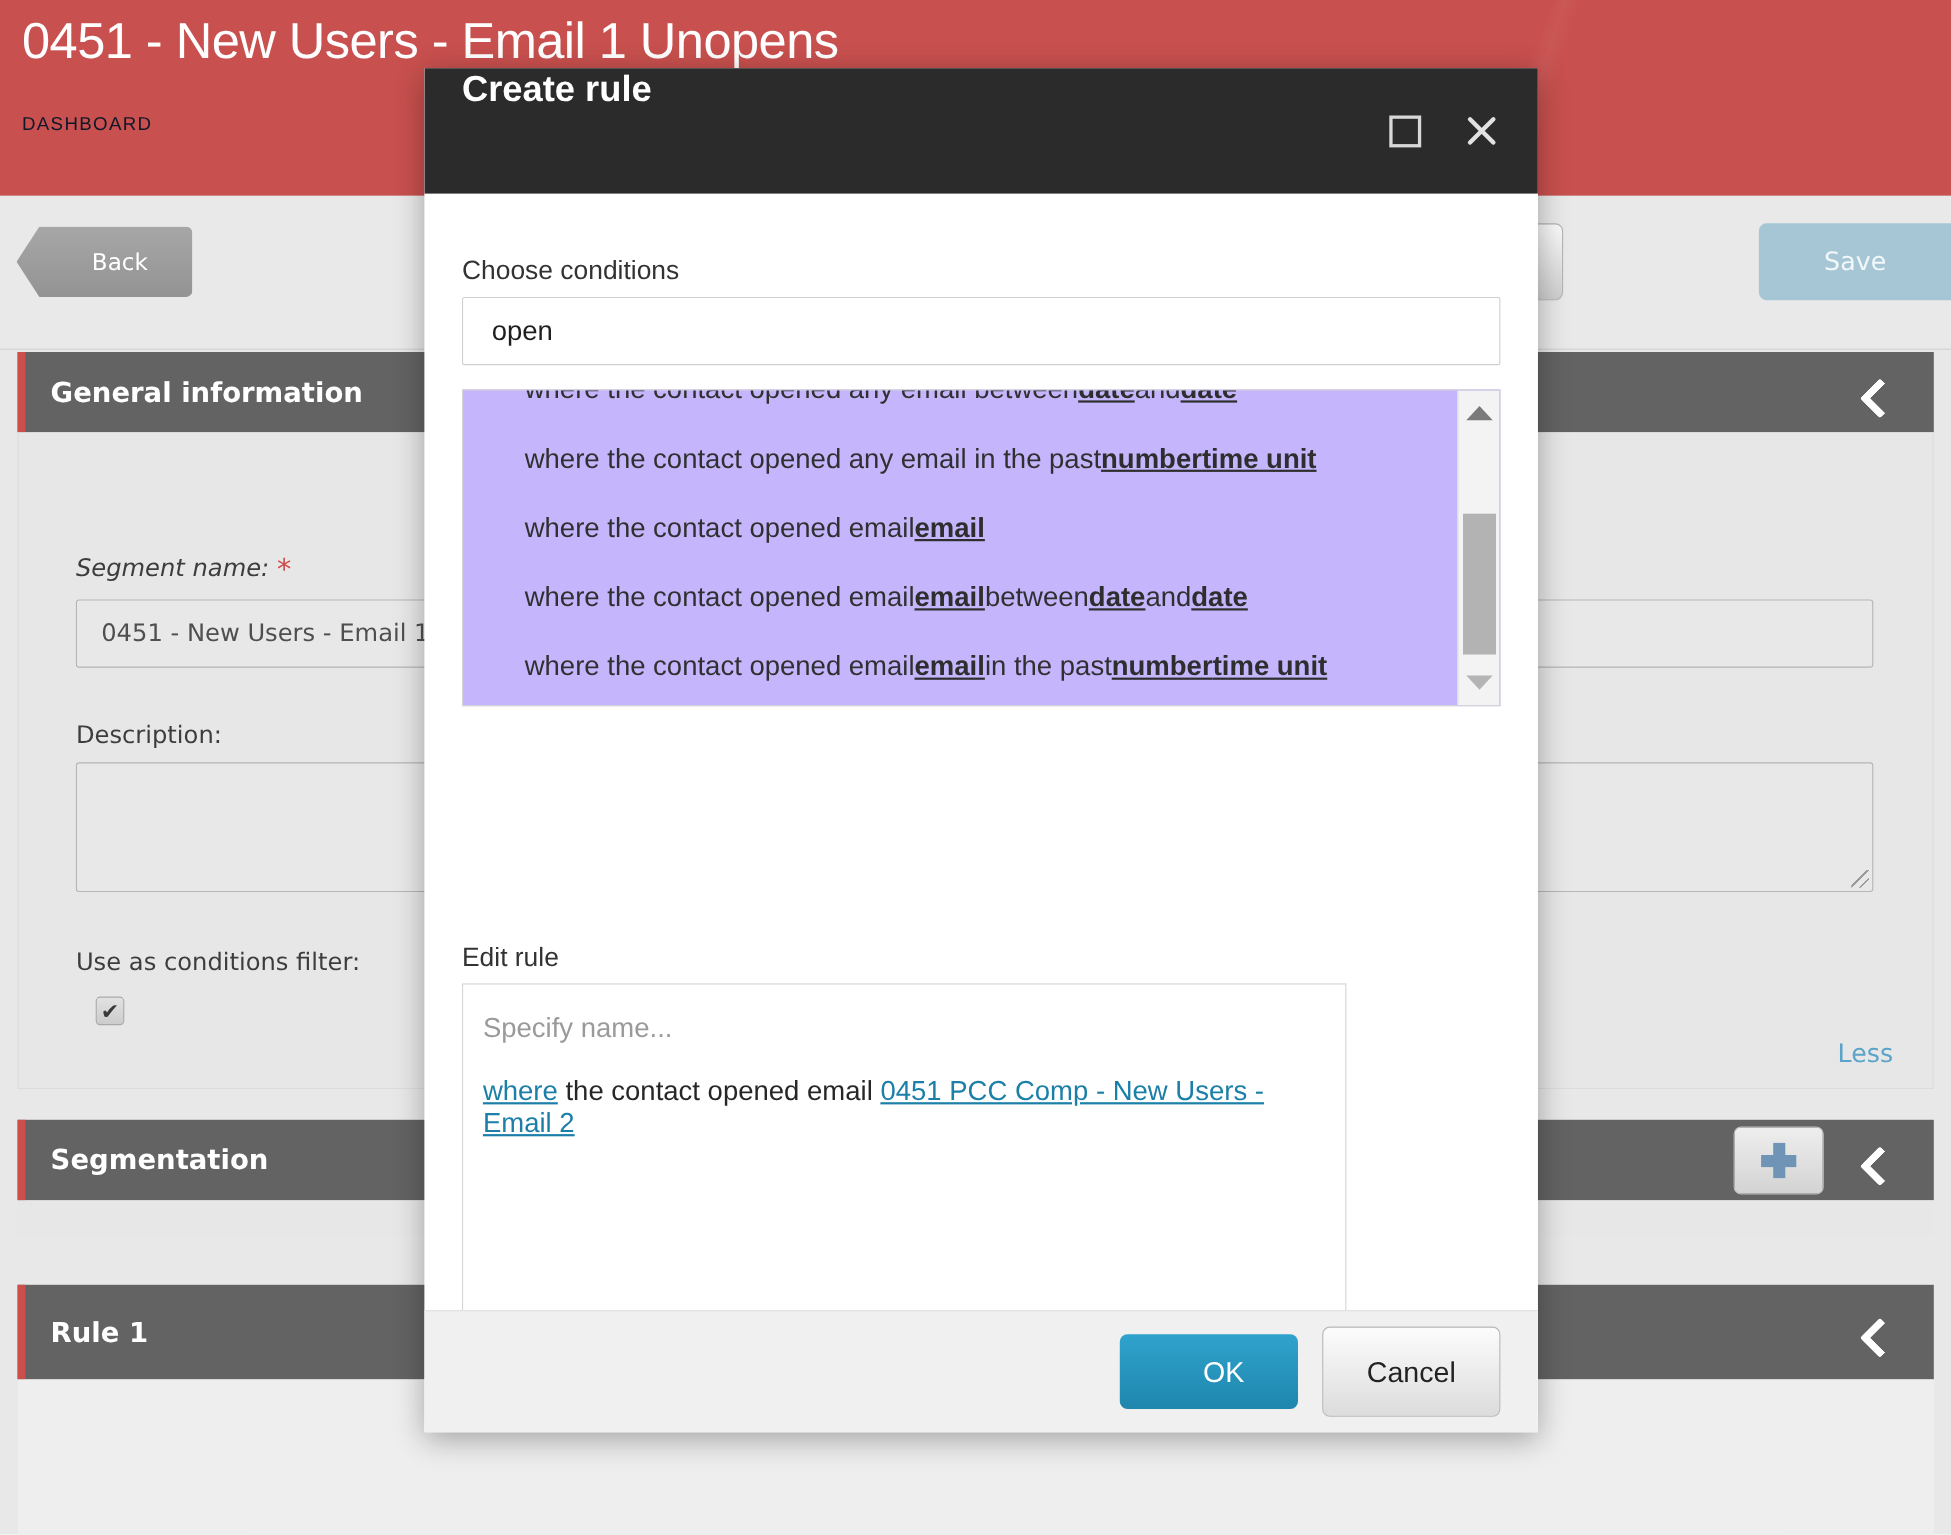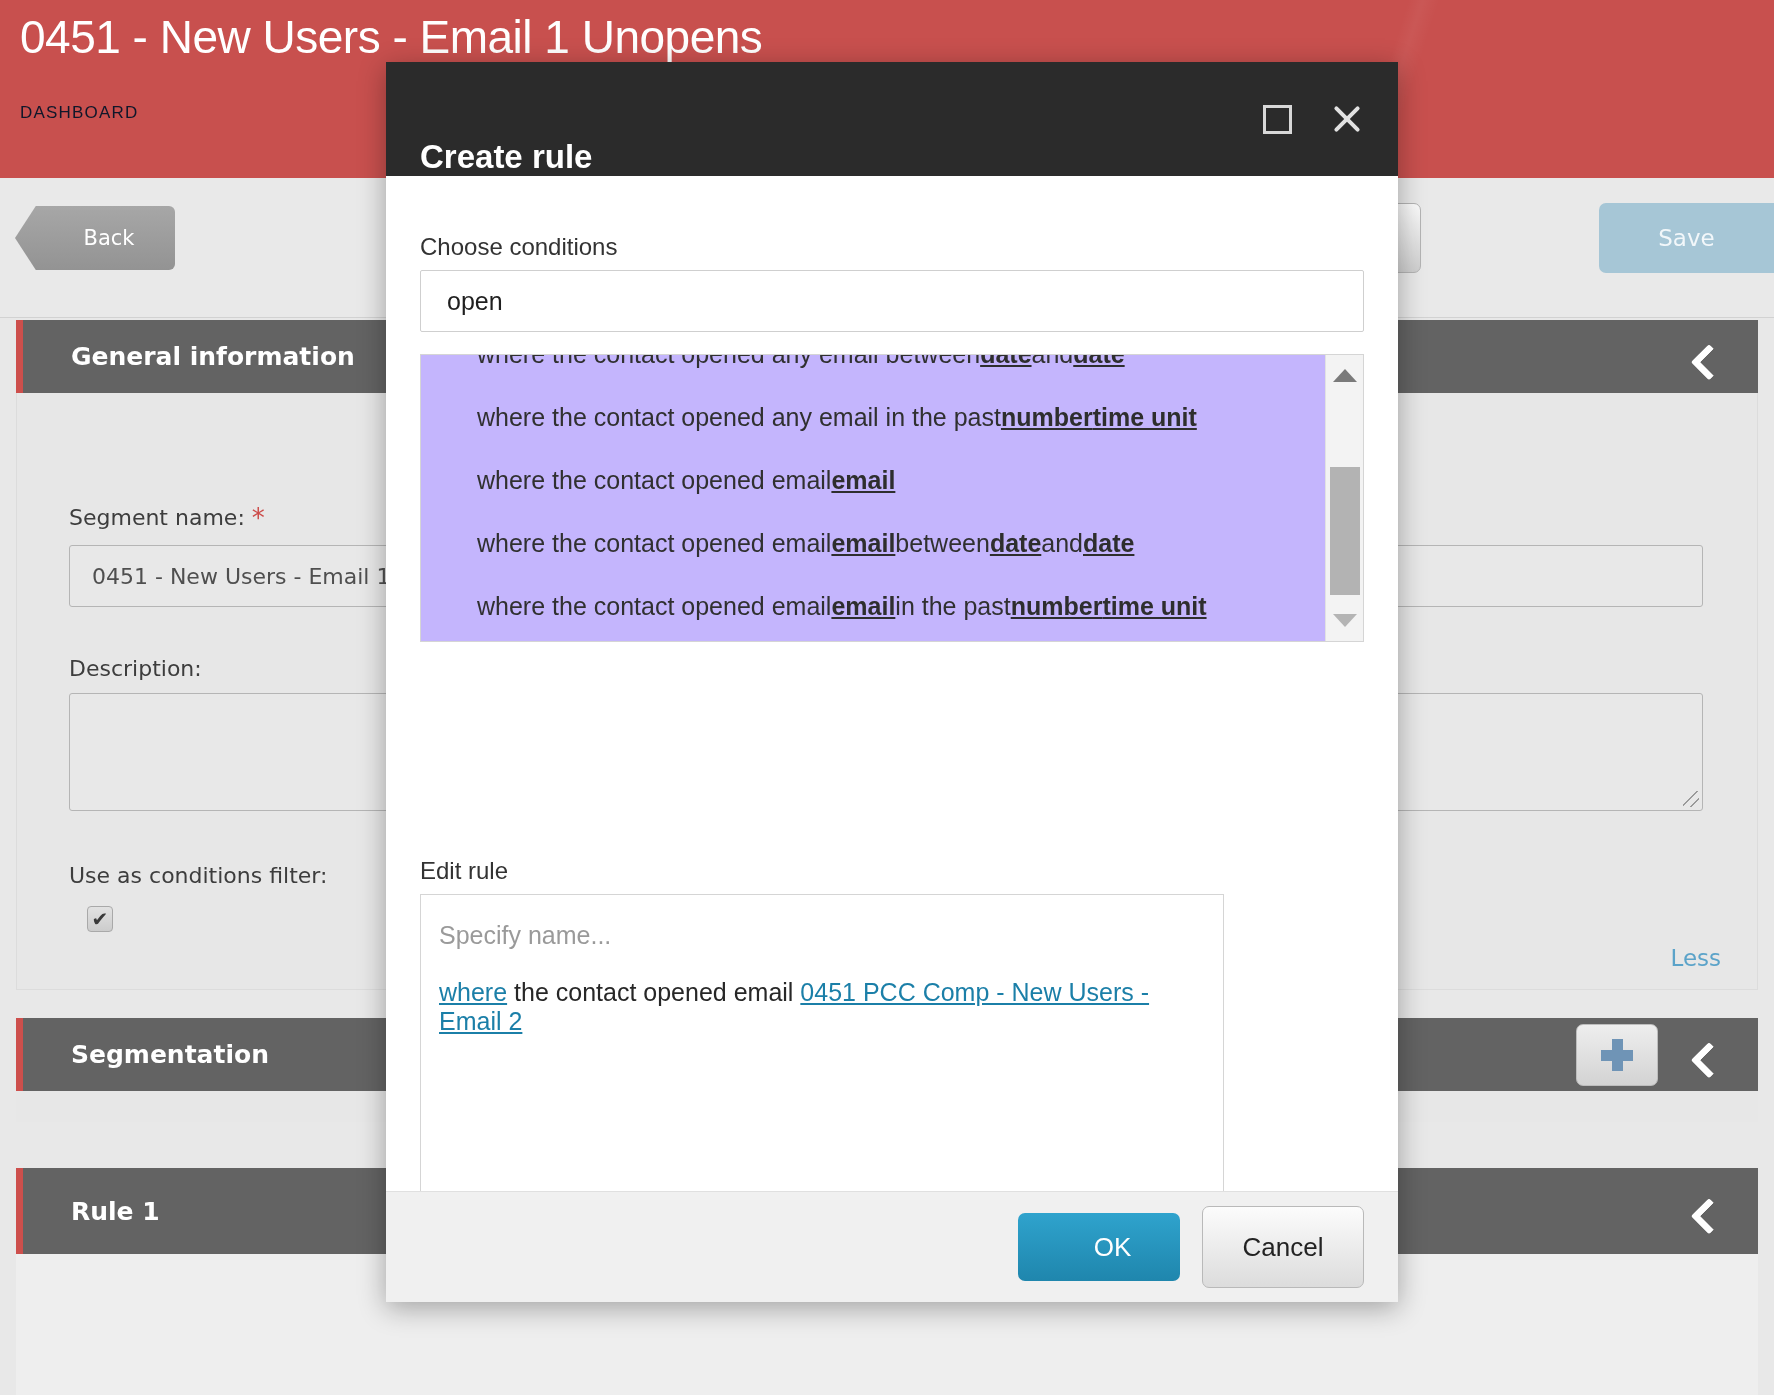--- a/index.html
+++ b/index.html
@@ -157,21 +157,21 @@
   .panel-header {
     height: 73px;
     background: #636363;
     border-left: 7px solid #cd4f4c;
     display: flex;
     align-items: center;
     color: #ffffff;
     font-size: 25px;
     font-weight: bold;
     font-family: "DejaVu Sans", sans-serif;
-    padding-left: 48px;
+    padding-left: 23px;
     position: relative;
   }
   .chevron-up {
     position: absolute;
     right: 36px;
     top: 50%;
     width: 26px; height: 26px;
     transform: translateY(-30%) rotate(-45deg);
     border-left: 7px solid #ffffff;
     border-top: 7px solid #ffffff;
@@ -293,21 +293,21 @@
     position: absolute;
     top: 62px; left: 386px;
     width: 1012px; height: 1240px;
     background: #ffffff;
     font-family: "Liberation Sans", sans-serif;
   }
   .modal-titlebar {
     height: 114px;
     background: #2b2b2b;
     display: flex;
-    align-items: flex-end;
+    align-items: flex-start;
     padding: 0 28px 0 34px;
     position: relative;
   }
   .modal-title {
     color: #ffffff;
     font-size: 33px;
     font-weight: bold;
     font-family: "Liberation Sans", sans-serif;
   }
   .titlebar-controls {
@@ -508,21 +508,21 @@
   <span class="caret-down"></span>
 </div>
 <div class="btn-save">Save</div>
 
 <div class="panel" id="general-panel">
   <div class="panel-header">
     <span>General information</span>
     <span class="chevron-up"></span>
   </div>
   <div id="general-body">
-    <div class="field-label" style="top:112px; left:52px;">
+    <div class="field-label" style="top:112px; left:52px;font-style:italic;">
       <span>Segment name:</span>
       <span class="req-star">*</span>
     </div>
     <div class="text-input" style="top:152px; left:52px; width:1634px; height:62px;">0451 - New Users - Email 1 Unopens</div>
 
     <div class="field-label" style="top:263px; left:52px;">Description:</div>
     <div class="text-area" style="top:300px; left:52px; width:1634px; height:118px;">
       <span class="resize-grip"></span>
     </div>
 

